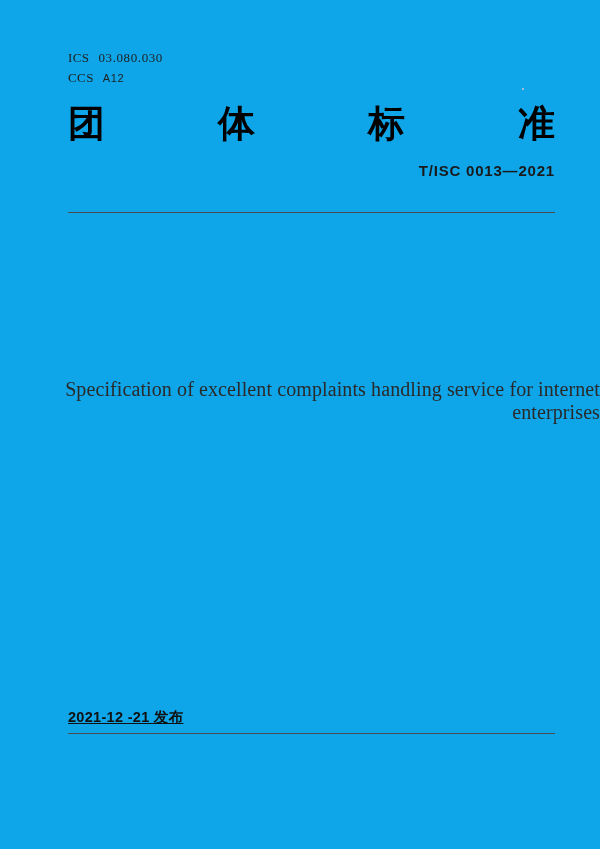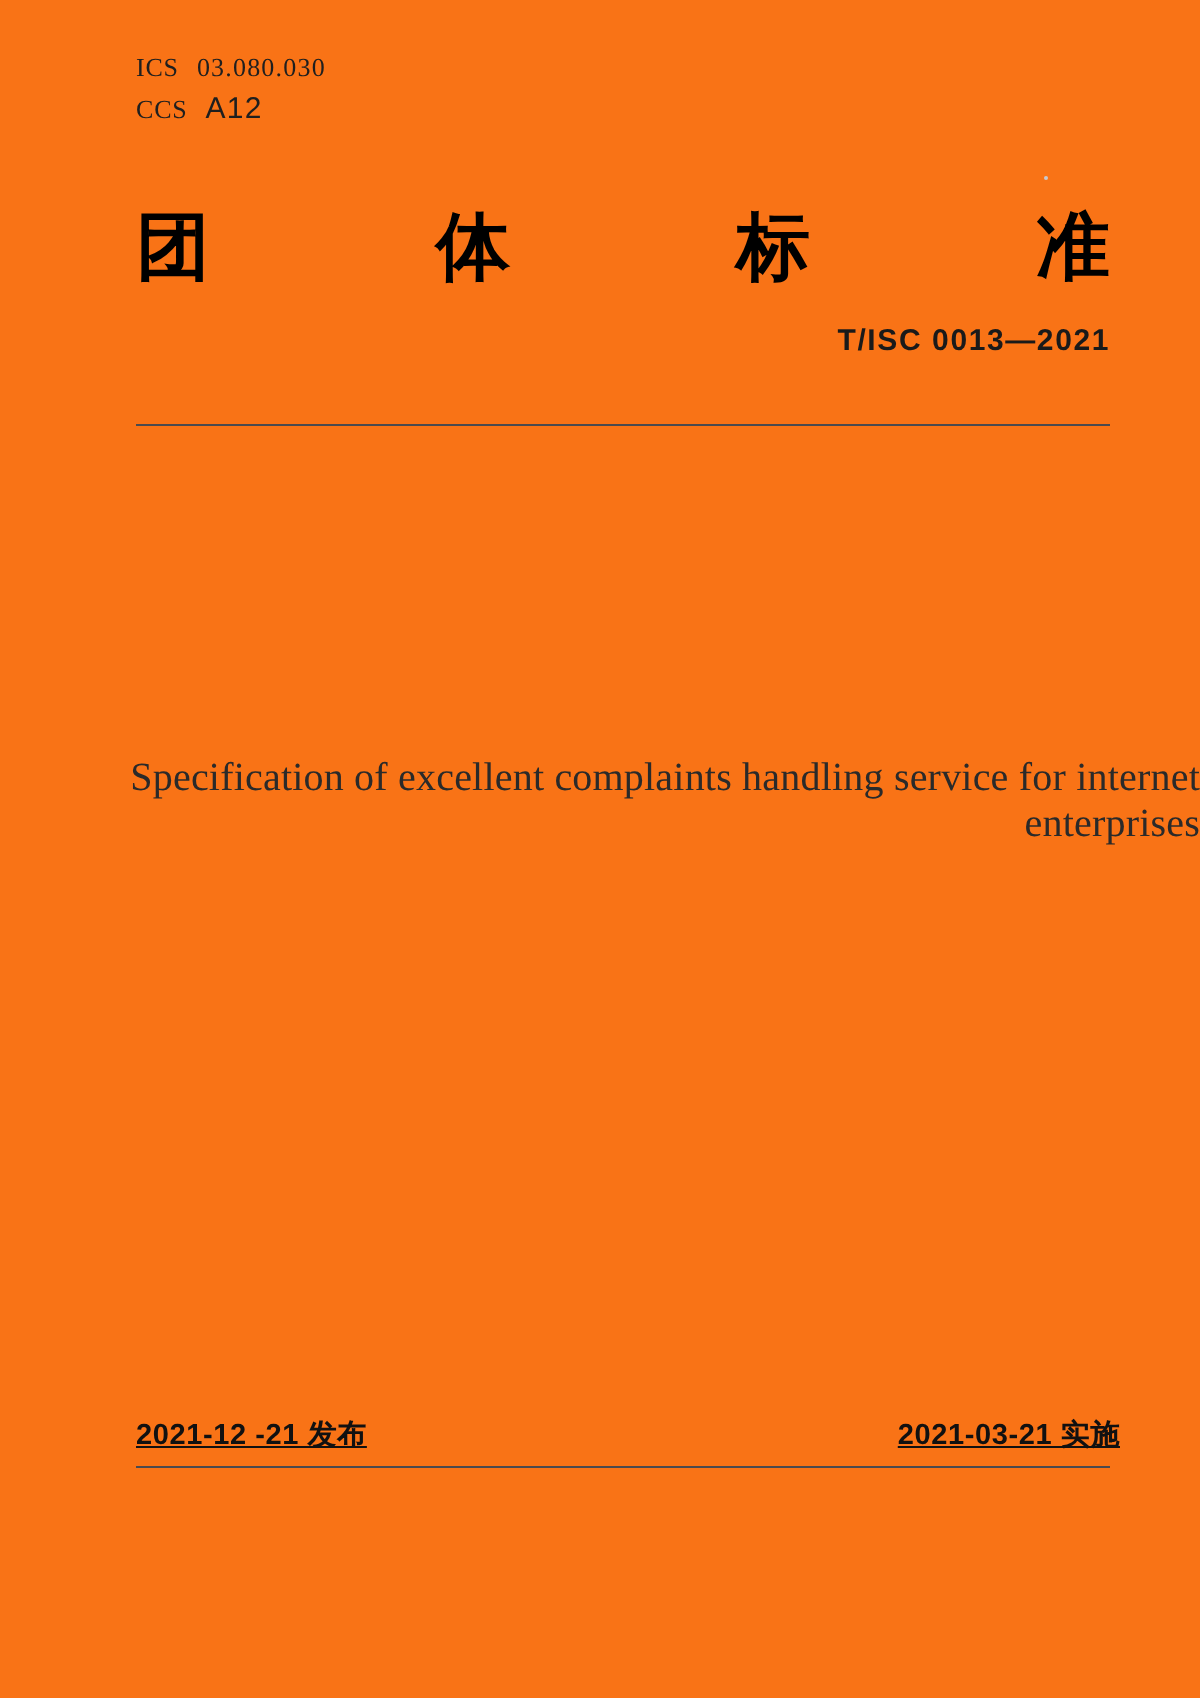--- a/index.html
+++ b/index.html
@@ -12,21 +12,21 @@
     height: 849px;
     position: relative;
     font-family: "Liberation Sans", "DejaVu Sans", sans-serif;
     color: #1a1a1a;
     overflow: hidden;
   }
 
   .page {
     position: absolute;
     inset: 0;
-    background: #f97316;
+    background: #0ea5e9;
   }
 
   
   .codes {
     position: absolute;
     left: 68px;
     top: 24px;
     line-height: 1.5;
   }
   .code-row {
@@ -34,28 +34,29 @@
     align-items: baseline;
     white-space: nowrap;
   }
   .code-key {
     font-family: "Liberation Serif", "DejaVu Serif", serif;
     font-size: 13px;
     letter-spacing: 0.4px;
     color: #1f1f1f;
   }
   .code-val {
-    font-size: 15px;
+    font-size: 11px;
     margin-left: 9px;
     letter-spacing: 0.6px;
     color: #1f1f1f;
   }
   .code-val.serif-num {
     font-family: "Liberation Serif", "DejaVu Serif", serif;
     font-size: 13px;
+    margin-top: 24px;
   }
 
   
   .speck {
     position: absolute;
     left: 522px;
     top: 88px;
     width: 2px;
     height: 2px;
     background: #c9c9cf;
@@ -187,19 +188,18 @@
   </div>
 
   <div class="std-no">T/ISC 0013—2021</div>
 
   <div class="rule rule-top"></div>
 
   <div class="title-en">Specification of excellent complaints handling service for internet enterprises</div>
 
   <div class="dates">
     <span class="date">2021-12 -21 发布</span>
-    <span class="date">2021-03-21 实施</span>
   </div>
 
   <div class="rule rule-bottom"></div>
 
 
 </div>
 
 </body></html>

